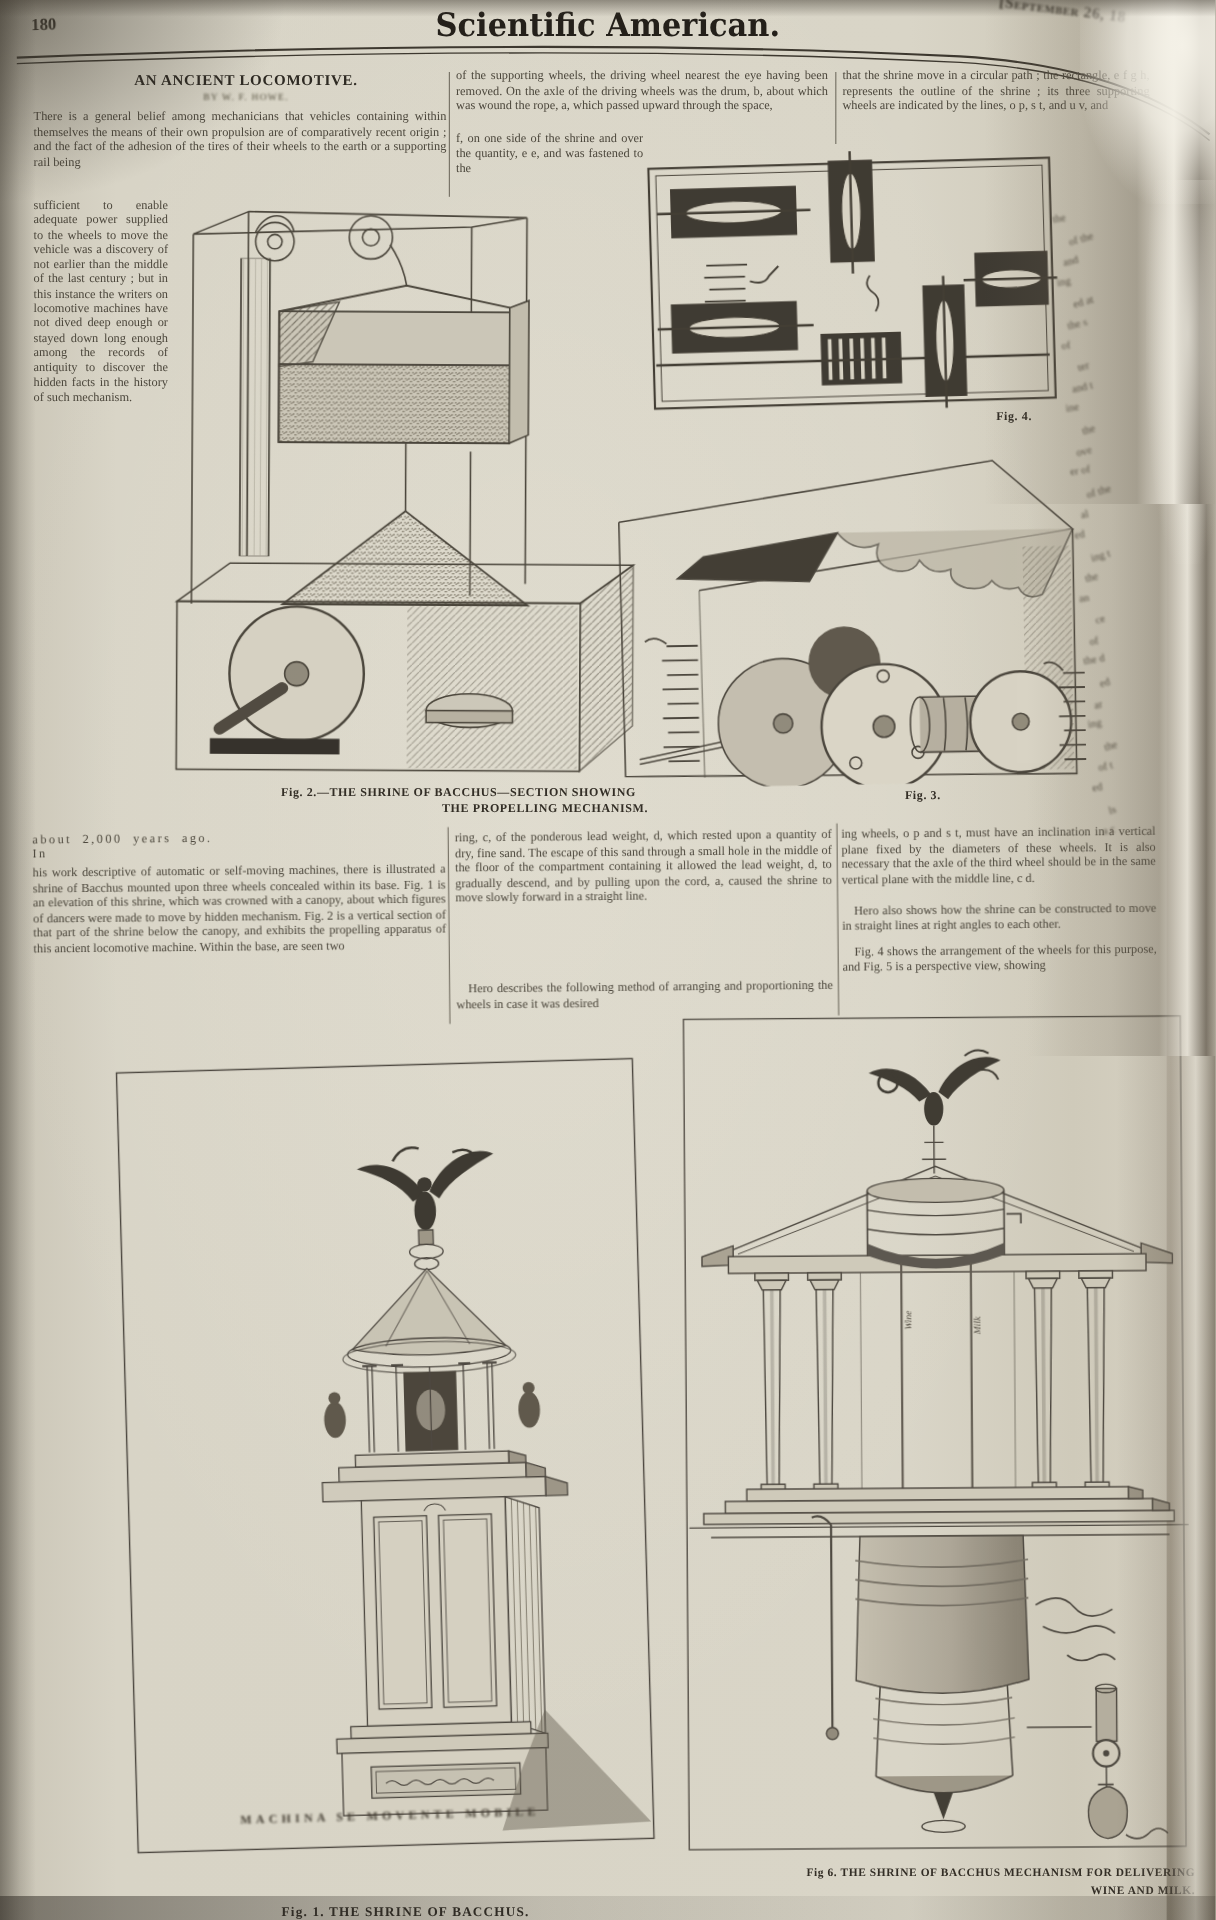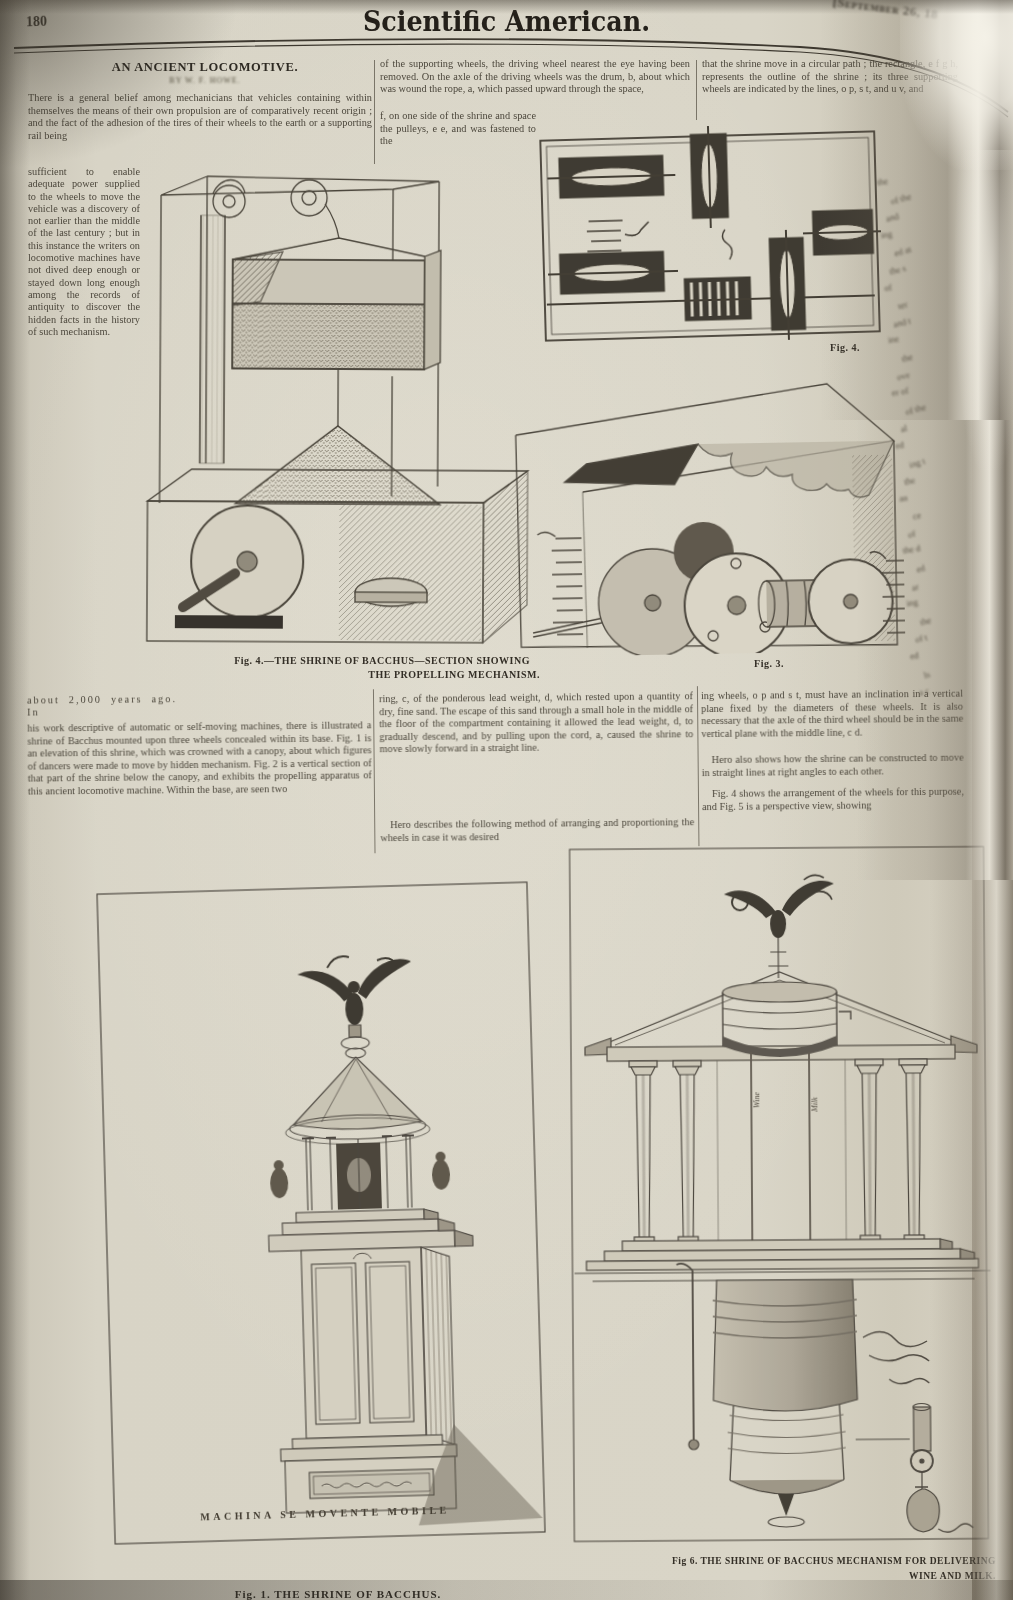--- a/index.html
+++ b/index.html
@@ -80,21 +80,21 @@
     <path d="M14,53 C280,43 560,40 800,52 C900,58 965,83 1008,117" fill="none" stroke="#3d382f" stroke-width="1.1"></path>
   </svg>
 
   <div class="abs ttl" style="left:60px;top:60px;width:290px;">AN ANCIENT LOCOMOTIVE.</div>
   <div class="abs byl" style="left:60px;top:76px;width:290px;">BY W. F. HOWE.</div>
   <div class="abs txt" style="left:28px;top:92px;width:344px;">There is a general belief among mechanicians that vehicles containing within themselves the means of their own propulsion are of comparatively recent origin ; and the fact of the adhesion of the tires of their wheels to the earth or a supporting rail being</div>
 
   <div class="abs txt narrow" style="left:28px;top:166px;width:112px;">sufficient to enable adequate power supplied to the wheels to move the vehicle was a discovery of not earlier than the middle of the last century ; but in this instance the writers on locomotive machines have not dived deep enough or stayed down long enough among the records of antiquity to discover the hidden facts in the history of such mechanism.</div>
 
   <div class="abs txt" style="left:380px;top:58px;width:310px;">of the supporting wheels, the driving wheel nearest the eye having been removed.  On the axle of the driving wheels was the drum, b, about which was wound the rope, a, which passed upward through the space,</div>
-  <div class="abs txt" style="left:380px;top:110px;width:156px;">f, on one side of the shrine and space the pulleys, e e, and was fastened to the</div>
+  <div class="abs txt" style="left:380px;top:110px;width:156px;">f, on one side of the shrine and over the quantity, e e, and was fastened to the</div>
 
   <div class="abs txt" style="left:702px;top:58px;width:256px;">that the shrine move in a circular path ; the rectangle, e f g h, represents the outline of the shrine ; its three supporting wheels are indicated by the lines, o p, s t, and u v, and</div>
 
   <div class="abs divv" style="left:374px;top:60px;height:104px;"></div>
   <div class="abs divv" style="left:696px;top:60px;height:60px;"></div>
 
   <div class="abs fragcol">
     <span class="frag">the</span>
     <span class="frag">of the</span>
     <span class="frag">and</span>
@@ -172,21 +172,21 @@
         <path d="M200,340 H342 V476 H200 Z" fill="url(#f2h)" opacity=".5" stroke="none"></path>
         <circle cx="108" cy="398" r="56" fill="#d6d1c2" stroke-width="2"></circle>
         <circle cx="108" cy="398" r="10" fill="#8d8778"></circle>
         <path d="M44,444 L96,410" stroke="#4a443a" stroke-width="10" stroke-linecap="round"></path>
         <ellipse cx="252" cy="428" rx="36" ry="14" fill="#ccc7b8"></ellipse>
         <rect x="216" y="428" width="72" height="10" fill="#b5af9f"></rect>
         <rect x="36" y="452" width="108" height="13" fill="#2e2a24" stroke="none"></rect>
       </g>
     </g>
   </svg>
-  <div class="abs cap" style="left:150px;top:655px;width:380px;">Fig. 4.—THE SHRINE OF BACCHUS—SECTION SHOWING</div>
+  <div class="abs cap" style="left:150px;top:655px;width:380px;">Fig. 2.—THE SHRINE OF BACCHUS—SECTION SHOWING</div>
   <div class="abs cap" style="left:160px;top:669px;width:380px;">THE PROPELLING MECHANISM.</div>
 
   <svg class="abs fig" style="left:533px;top:120px;transform:rotate(-1.6deg)" width="355" height="230" viewBox="0 0 355 230">
     <g stroke="#3b362d" fill="none">
       <rect x="10" y="16" width="334" height="200" stroke-width="1.8"></rect>
       <rect x="16" y="22" width="322" height="188" stroke-width=".8"></rect>
       <g>
         <rect x="28" y="34" width="104" height="40" fill="#37332b"></rect>
         <ellipse cx="80" cy="54" rx="40" ry="9" fill="#d8d3c4"></ellipse>
         <path d="M16,54 H144" stroke-width="2"></path>

